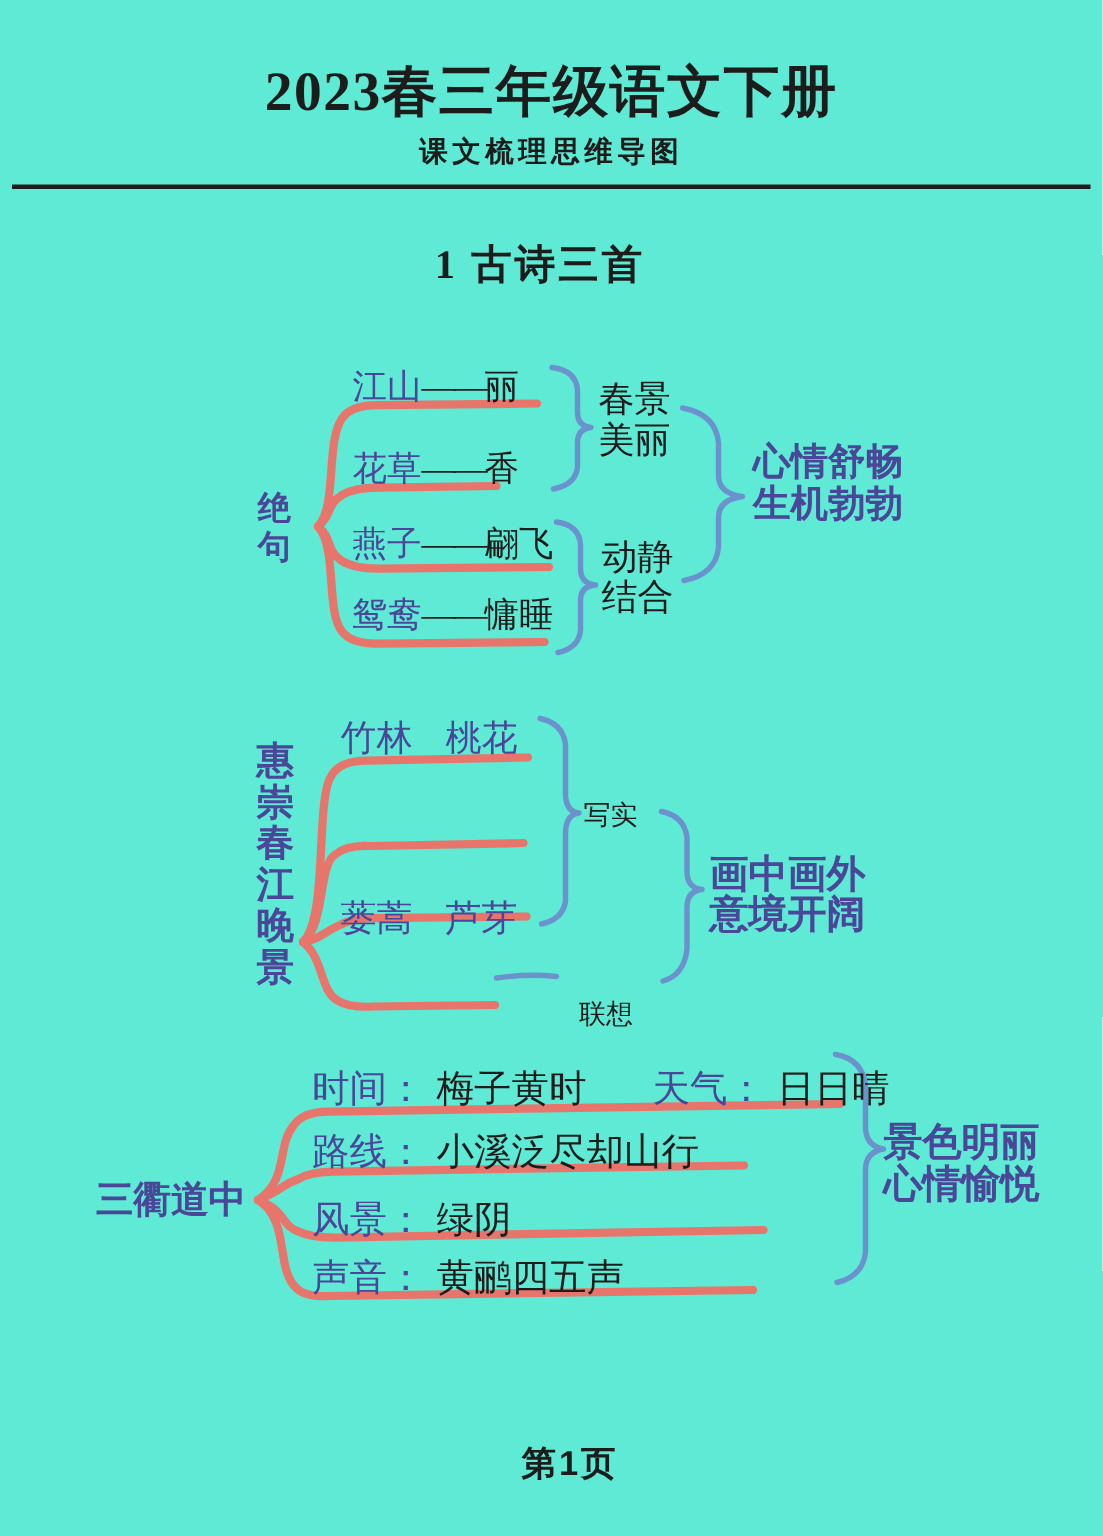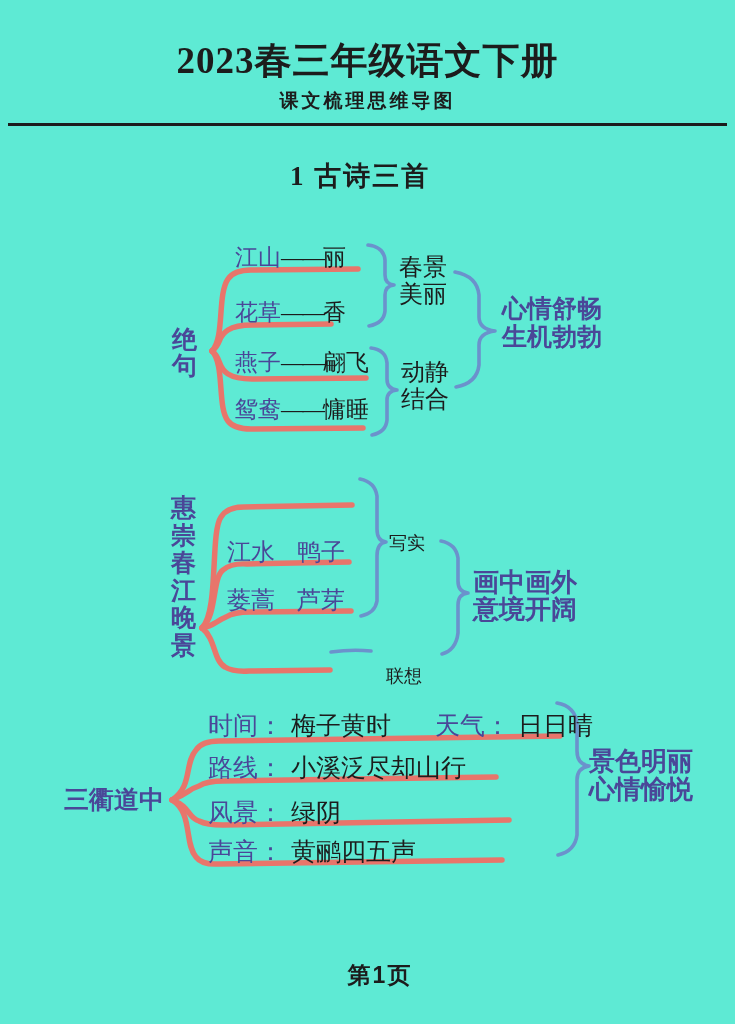--- a/index.html
+++ b/index.html
@@ -55,21 +55,21 @@
   .val{color:var(--text-black);}
   .gap2{margin-left:22px;}
   .mid-label{
     font-family:"Liberation Serif",serif;
     color:var(--text-black);white-space:nowrap;
   }
   .summary{
     font-weight:700;color:var(--indigo);white-space:nowrap;
   }
   
-  .s1-label{left:171px;top:326px;font-size:25px;line-height:26px;}
+  .s1-label{left:171px;top:326px;font-size:22px;line-height:26px;}
   .s1-row{left:235px;font-size:23px;}
   .s1-group{font-size:24px;line-height:27px;}
   .s1-summary{left:502px;top:294px;font-size:25px;line-height:28px;}
   
   .s2-label{left:170px;top:494px;font-size:25px;line-height:27.5px;}
   .s2-row{left:227px;font-size:24px;}
   .s2-group{font-size:18px;}
   .s2-summary{left:473px;top:569px;font-size:26px;line-height:27px;}
   
   .s3-label{
@@ -153,24 +153,24 @@
     <div>动静</div>
     <div>结合</div>
   </div>
   <div class="abs vlabel s2-label">惠崇春江晚景</div>
 
   <div class="abs summary s1-summary">
     <div>心情舒畅</div>
     <div>生机勃勃</div>
   </div>
 
-  <div class="abs map-row s2-row" style="top:536px;">
-    <span class="term">江水</span><span class="term gap2">鸭子</span>
-  </div>
-  <div class="abs map-row s2-row" style="top:584px;text-align:right;">
+  <div class="abs map-row s2-row" style="top:476px;">
+    <span class="term">竹林</span><span class="term gap2">桃花</span>
+  </div>
+  <div class="abs map-row s2-row" style="top:596px;text-align:right;">
     <span class="term">蒌蒿</span><span class="term gap2">芦芽</span>
   </div>
 
   <div class="abs mid-label s2-group" style="left:389px;top:531px;">写实</div>
   <div class="abs mid-label s2-group" style="left:386px;top:664px;text-align:right;">联想</div>
 
   <div class="abs summary s2-summary">
     <div>画中画外</div>
     <div>意境开阔</div>
   </div>

